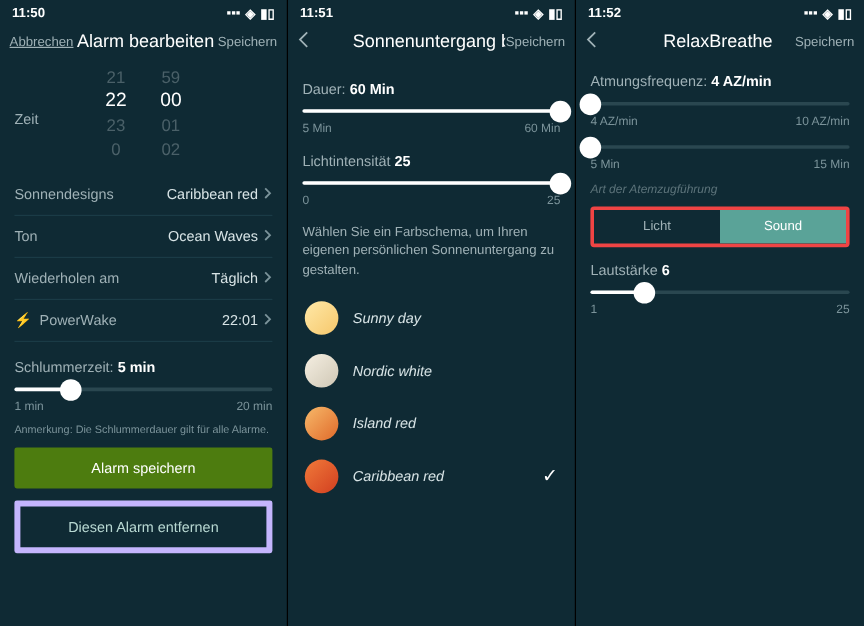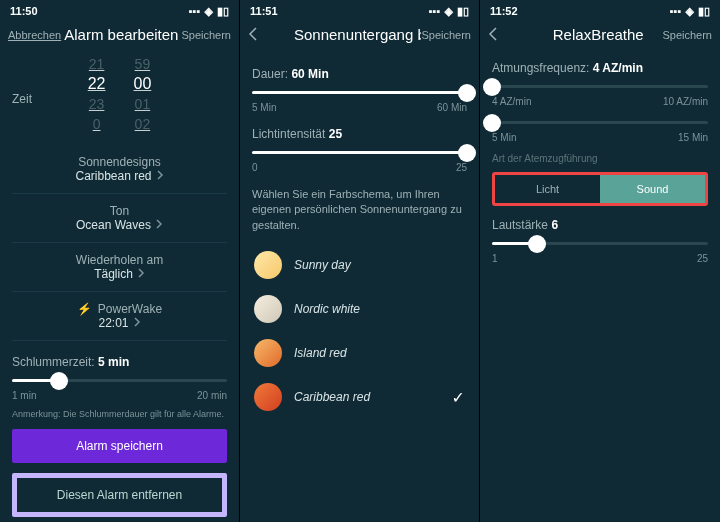--- a/index.html
+++ b/index.html
@@ -8,52 +8,52 @@
   .status-bar{height:22px;display:flex;align-items:center;justify-content:space-between;padding:0 10px;font-size:11px;font-weight:600;color:#fff;}
   .status-right{display:flex;align-items:center;gap:4px;}
   .nav{display:flex;align-items:center;justify-content:space-between;padding:4px 8px 8px;}
   .nav .title{flex:1;text-align:center;font-size:15px;color:#fff;white-space:nowrap;overflow:hidden;}
   .nav .left,.nav .right{min-width:46px;font-size:11px;color:#9fb1b6;}
   .nav .left{text-align:left;text-decoration:underline;}
   .nav .right{text-align:right;}
   .back svg{stroke:#9fb1b6;}
   .content{padding:0 12px 12px;}
   
-  .picker{display:flex;justify-content:center;gap:28px;margin:4px 0 12px;text-decoration:underline;}
+  .picker{display:flex;justify-content:center;gap:28px;margin:4px 0 12px;}
   .picker-col{display:flex;flex-direction:column;align-items:center;gap:2px;}
   .picker-cell{font-size:14px;color:#4a6068;line-height:18px;}
   .picker-cell.sel{color:#fff;font-size:16px;}
   .picker-label{position:absolute;left:12px;top:92px;font-size:12px;color:#9fb1b6;}
-  .row{display:flex;align-items:center;justify-content:space-between;padding:10px 0;border-bottom:1px solid #1a3b46;font-size:12px;flex-direction:column;}
+  .row{display:flex;align-items:center;justify-content:space-between;padding:10px 0;border-bottom:1px solid #1a3b46;font-size:12px;}
   .row .lbl{color:#9fb1b6;}
   .row .val{color:#d8e4e6;display:flex;align-items:center;gap:4px;}
   .chev svg{stroke:#7b939a;}
   .powerwake-icon{display:flex;align-items:center;gap:6px;}
   .slider-wrap{margin:8px 0 4px;}
   .slider-title{font-size:12px;color:#9fb1b6;margin-bottom:10px;}
   .slider-title b{color:#fff;font-weight:600;}
   .slider-track{position:relative;height:3px;background:#2a4750;border-radius:2px;}
   .slider-fill{position:absolute;left:0;top:0;height:100%;background:#fff;border-radius:2px;}
   .slider-thumb{position:absolute;top:50%;width:18px;height:18px;border-radius:50%;background:#fff;transform:translate(-50%,-50%);}
   .slider-ends{display:flex;justify-content:space-between;font-size:10px;color:#7b939a;margin-top:8px;}
   .note{font-size:9px;color:#7b939a;margin-top:8px;}
   .btn{width:100%;padding:10px;text-align:center;font-size:12px;border-radius:2px;margin-top:10px;color:#fff;}
-  .btn.solid{background:#6d28d9;}
+  .btn.solid{background:#4d7c0f;}
   .btn.outline{border:5px solid #c4b5fd;color:#b8d8d2;}
   
   .help{font-size:11px;color:#9fb1b6;margin:14px 0 10px;line-height:1.4;}
   .color-row{display:flex;align-items:center;justify-content:space-between;padding:8px 2px;}
   .color-left{display:flex;align-items:center;gap:12px;font-style:italic;}
   .swatch{width:28px;height:28px;border-radius:50%;}
   .check{font-size:16px;color:#fff;}
   
   .seg{display:flex;margin:6px 0 12px;border-radius:3px;overflow:hidden;border:3px solid #ef4444;}
   .seg div{flex:1;text-align:center;font-size:11px;padding:8px 0;color:#9fb1b6;}
   .seg div.active{background:#5aa398;color:#fff;}
-  .sublabel{font-size:10px;color:#5c737a;margin:10px 0 8px;}
+  .sublabel{font-size:10px;color:#5c737a;margin:10px 0 8px;font-style:italic;}
 </style>
 </head>
 <body>
 
 <div class="phone">
   <div class="status-bar">
     <span>11:50</span>
     <span class="status-right">
       <span>▪▪▪</span>
       <span>◈</span>

